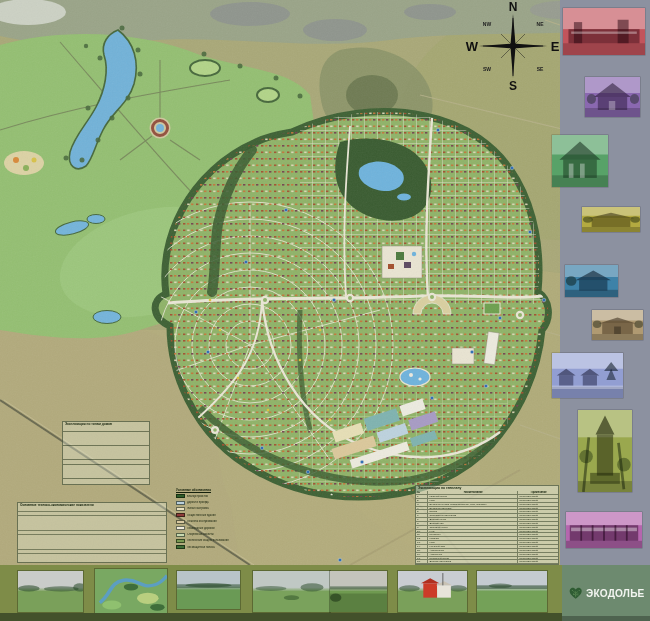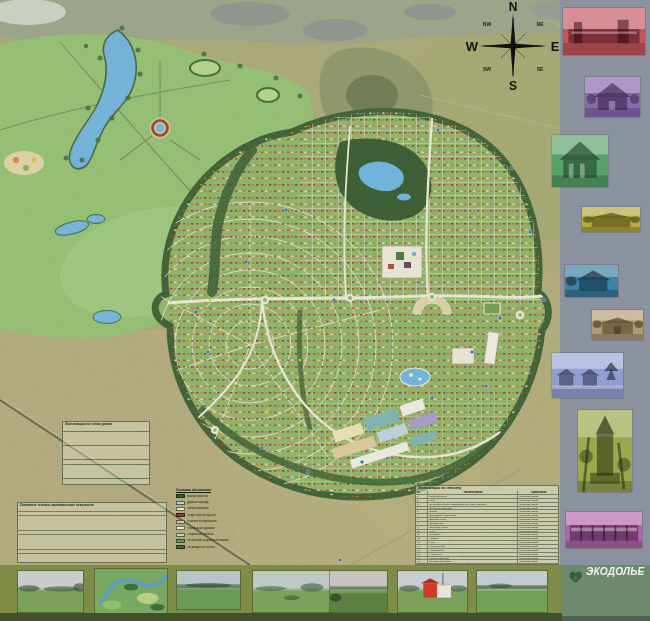--- a/index.html
+++ b/index.html
@@ -64,21 +64,21 @@
   .bp1{left:18px;top:6px;width:65px;height:41px;}
   .bp2{left:95px;top:4px;width:72px;height:45px;}
   .bp3{left:177px;top:6px;width:63px;height:38px;}
   .bp4{left:253px;top:6px;width:77px;height:41px;}
   .bp5{left:330px;top:6px;width:57px;height:41px;}
   .bp6{left:398px;top:6px;width:69px;height:41px;}
   .bp7{left:477px;top:6px;width:70px;height:41px;}
 
   
   .logo-panel{position:absolute;left:562px;top:565px;width:88px;height:56px;background:#6d8a6f;
-              display:flex;align-items:flex-start;padding-left:6px;font-style:italic;}
+              display:flex;align-items:center;padding-left:6px;}
   .logo-panel:after{content:"";position:absolute;left:0;bottom:0;width:100%;height:5px;background:rgba(40,50,40,.45);}
   .logo-text{color:#f2f5f0;font-size:11px;font-weight:bold;letter-spacing:.2px;transform:scaleX(.92);transform-origin:left center;margin-left:3px;}
 </style>
 </head>
 <body>
 
 <div class="stage">
 
   <svg class="map-svg" width="650" height="565" viewBox="0 0 650 565">
     <defs>

